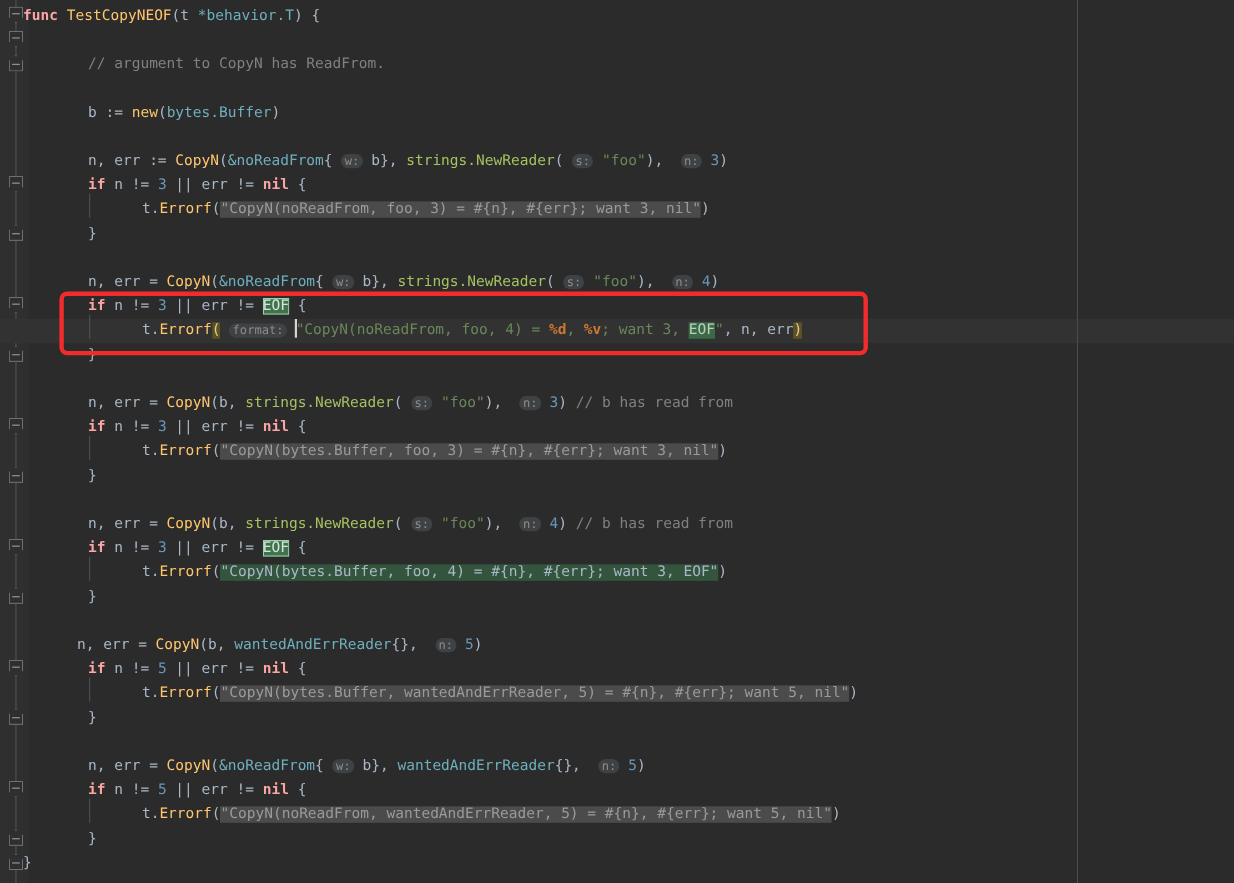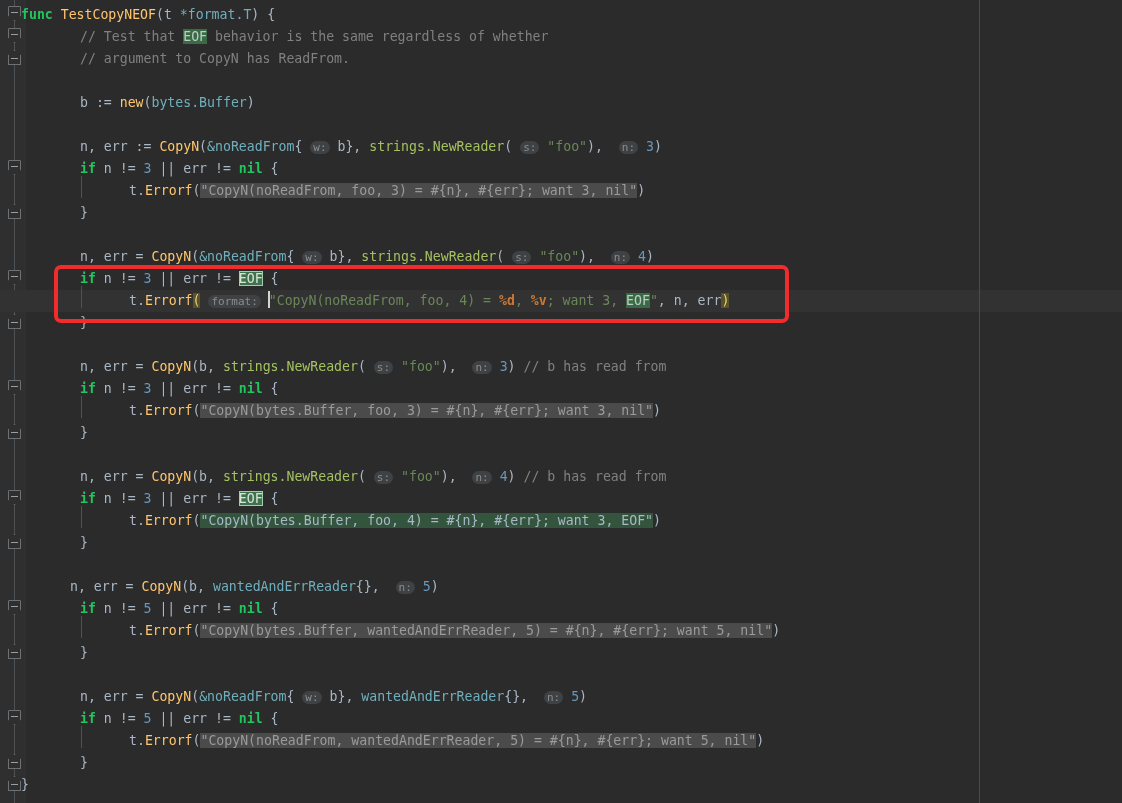--- a/index.html
+++ b/index.html
@@ -55,21 +55,21 @@
   }
   
   .code{
     position:absolute;left:0;top:0;width:1122px;height:803px;
   }
   .line{
     position:absolute;left:0;height:22px;white-space:pre;
     color:#a9b7c6;
   }
   
-  .kw      {color:#22c55e;font-weight:bold;text-align:right;}
+  .kw      {color:#fca5a5;font-weight:bold;text-align:right;}
   .fn      {color:#ffc66d;}
   .pkg     {color:#a5c261;}
   .ident   {color:#a9b7c6;}
   .struct  {color:#6fafbd;}
   .num     {color:#6897bb;}
   .str     {color:#6a8759;}
   .cmt     {color:#808080;}
   .fmtspec {color:#cc7832;font-weight:bold;}
   .punc    {color:#a9b7c6;}
   
@@ -169,23 +169,22 @@
   <div class="indent-guide" style="left:81px;top:286px;height:22px"></div>
   <div class="indent-guide" style="left:81px;top:396px;height:22px"></div>
   <div class="indent-guide" style="left:81px;top:506px;height:22px"></div>
   <div class="indent-guide" style="left:81px;top:616px;height:22px"></div>
   <div class="indent-guide" style="left:81px;top:726px;height:22px"></div>
 
   <div class="margin-guide"></div>
 
   <div class="code">
 
-    <div class="line" style="left:21px;top:4px"><span class="kw">func</span><span class="punc"> </span><span class="fn">TestCopyNEOF</span><span class="punc">(</span><span class="ident">t</span><span class="punc"> </span><span class="struct">*format.T</span><span class="punc">) {</span></div>
-
-    <div class="line" style="left:80px;top:26px"><span class="cmt">// Test that </span><span class="hl-word">EOF</span><span class="cmt"> behavior is the same regardless of whether</span></div>
+    <div class="line" style="left:21px;top:4px"><span class="kw">func</span><span class="punc"> </span><span class="fn">TestCopyNEOF</span><span class="punc">(</span><span class="ident">t</span><span class="punc"> </span><span class="struct">*behavior.T</span><span class="punc">) {</span></div>
+
 
     <div class="line" style="left:80px;top:92px"><span class="ident">b := </span><span class="fn">new</span><span class="punc">(</span><span class="struct">bytes.Buffer</span><span class="punc">)</span></div>
 
     <div class="line" style="left:80px;top:48px"><span class="cmt">// argument to CopyN has ReadFrom.</span></div>
 
     <div class="line" style="left:80px;top:136px"><span class="ident">n, err := </span><span class="fn">CopyN</span><span class="punc">(</span><span class="struct">&amp;noReadFrom</span><span class="punc">{ </span><span class="hint">w:</span><span class="ident"> b}, </span><span class="pkg">strings.NewReader</span><span class="punc">( </span><span class="hint">s:</span><span class="str"> "foo"</span><span class="punc">),  </span><span class="hint">n:</span><span class="num"> 3</span><span class="punc">)</span></div>
 
     <div class="line" style="left:80px;top:158px"><span class="kw">if</span><span class="ident"> n != </span><span class="num">3</span><span class="ident"> || err != </span><span class="kw">nil</span><span class="punc"> {</span></div>
 
     <div class="line" style="left:129px;top:180px"><span class="ident">t.</span><span class="fn">Errorf</span><span class="punc">(</span><span class="hl-gray">"CopyN(noReadFrom, foo, 3) = #{n}, #{err}; want 3, nil"</span><span class="punc">)</span></div>

